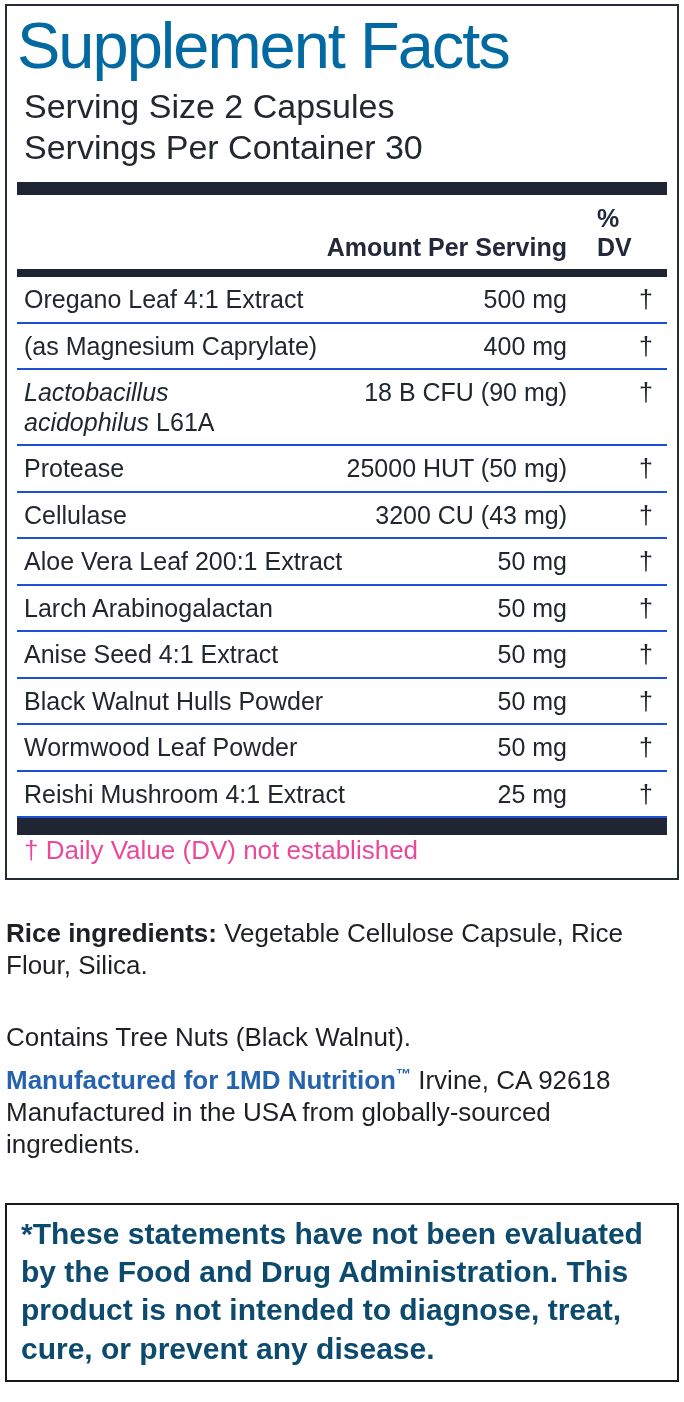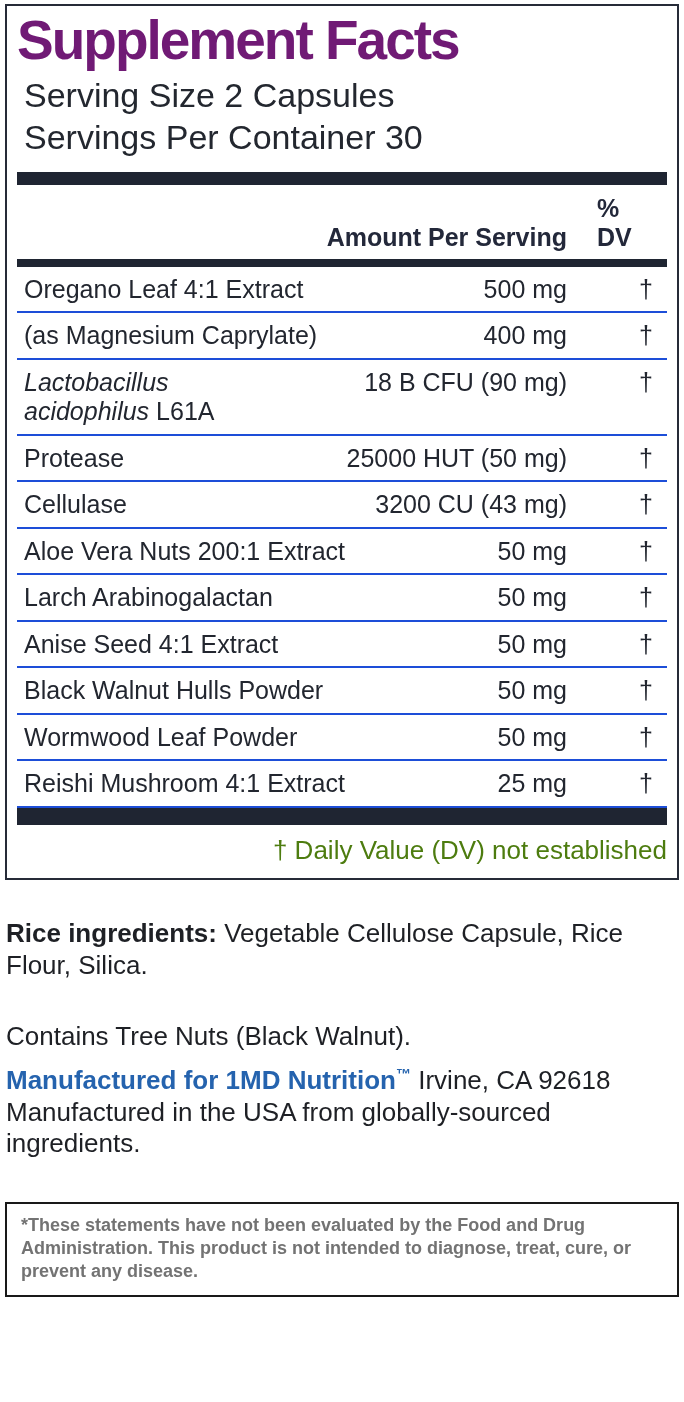--- a/index.html
+++ b/index.html
@@ -9,21 +9,21 @@
     -webkit-font-smoothing:antialiased;
   }
   
   .facts-box{
     margin:4px 5px 0 5px;
     border:2px solid #262b38;
     padding:6px 10px 8px 10px;
     background:#fff;
   }
   .facts-title{
-    font-size:55px;font-weight:bold;color:#701a75;
+    font-size:65px;font-weight:normal;color:#0369a1;
     letter-spacing:-2px;line-height:1.04;white-space:nowrap;
     margin:0 0 6px 0;
   }
   .serving-line{
     font-size:34px;color:#23272f;line-height:1.23;margin-left:7px;
   }
   .bar{background:#1f2532;width:100%;}
   .bar-thick{height:13px;margin-top:13px;}
   .bar-mid{height:8px;}
   .bar-footer{height:17px;}
@@ -41,38 +41,38 @@
     padding:8px 0 7px 0;
     font-size:25px;color:#22262f;line-height:1.18;
   }
   .frow:last-of-type{border-bottom:none;}
   .frow .name{padding-left:7px;}
   .frow .amount{text-align:right;padding-right:30px;white-space:nowrap;}
   .frow .dv{text-align:right;padding-right:14px;}
   .italic{font-style:italic;}
   .name-rest{margin-left:7px;}
   .footnote{
-    font-size:26px;color:#4d7c0f;padding:10px 0 4px 7px;text-align:right;
+    font-size:26px;color:#ec4899;padding:0 0 4px 7px;
   }
   
   .para{margin:0 6px;font-size:26px;color:#1e2025;line-height:1.22;}
   .other-ing{margin-top:38px;}
   .bold{font-weight:bold;}
   .allergen{margin-top:40px;}
   .mfg{margin-top:12px;}
   .mfg-brand{color:#2563ae;font-weight:bold;}
   .mfg-tm{color:#2563ae;font-weight:bold;font-size:15px;vertical-align:super;line-height:0;}
   
   .disclaimer-box{
     margin:42px 5px 0 5px;
     border:2px solid #191919;
     padding:10px 14px 12px 14px;
   }
   .disclaimer-text{
-    font-size:18px;font-weight:bold;color:#737373;line-height:1.28;margin:0;
+    font-size:30px;font-weight:bold;color:#0c4a6e;line-height:1.28;margin:0;
   }
 </style>
 </head>
 <body>
 
 <section class="facts-box">
   <h1 class="facts-title">Supplement Facts</h1>
   <div class="serving-line">Serving Size 2 Capsules</div>
   <div class="serving-line">Servings Per Container 30</div>
 
@@ -112,21 +112,21 @@
     <div class="dv">†</div>
   </div>
 
   <div class="frow">
     <div class="name">Cellulase</div>
     <div class="amount">3200 CU (43 mg)</div>
     <div class="dv">†</div>
   </div>
 
   <div class="frow">
-    <div class="name">Aloe Vera Nuts 200:1 Extract</div>
+    <div class="name">Aloe Vera Leaf 200:1 Extract</div>
     <div class="amount">50 mg</div>
     <div class="dv">†</div>
   </div>
 
   <div class="frow">
     <div class="name">Larch Arabinogalactan</div>
     <div class="amount">50 mg</div>
     <div class="dv">†</div>
   </div>
 

